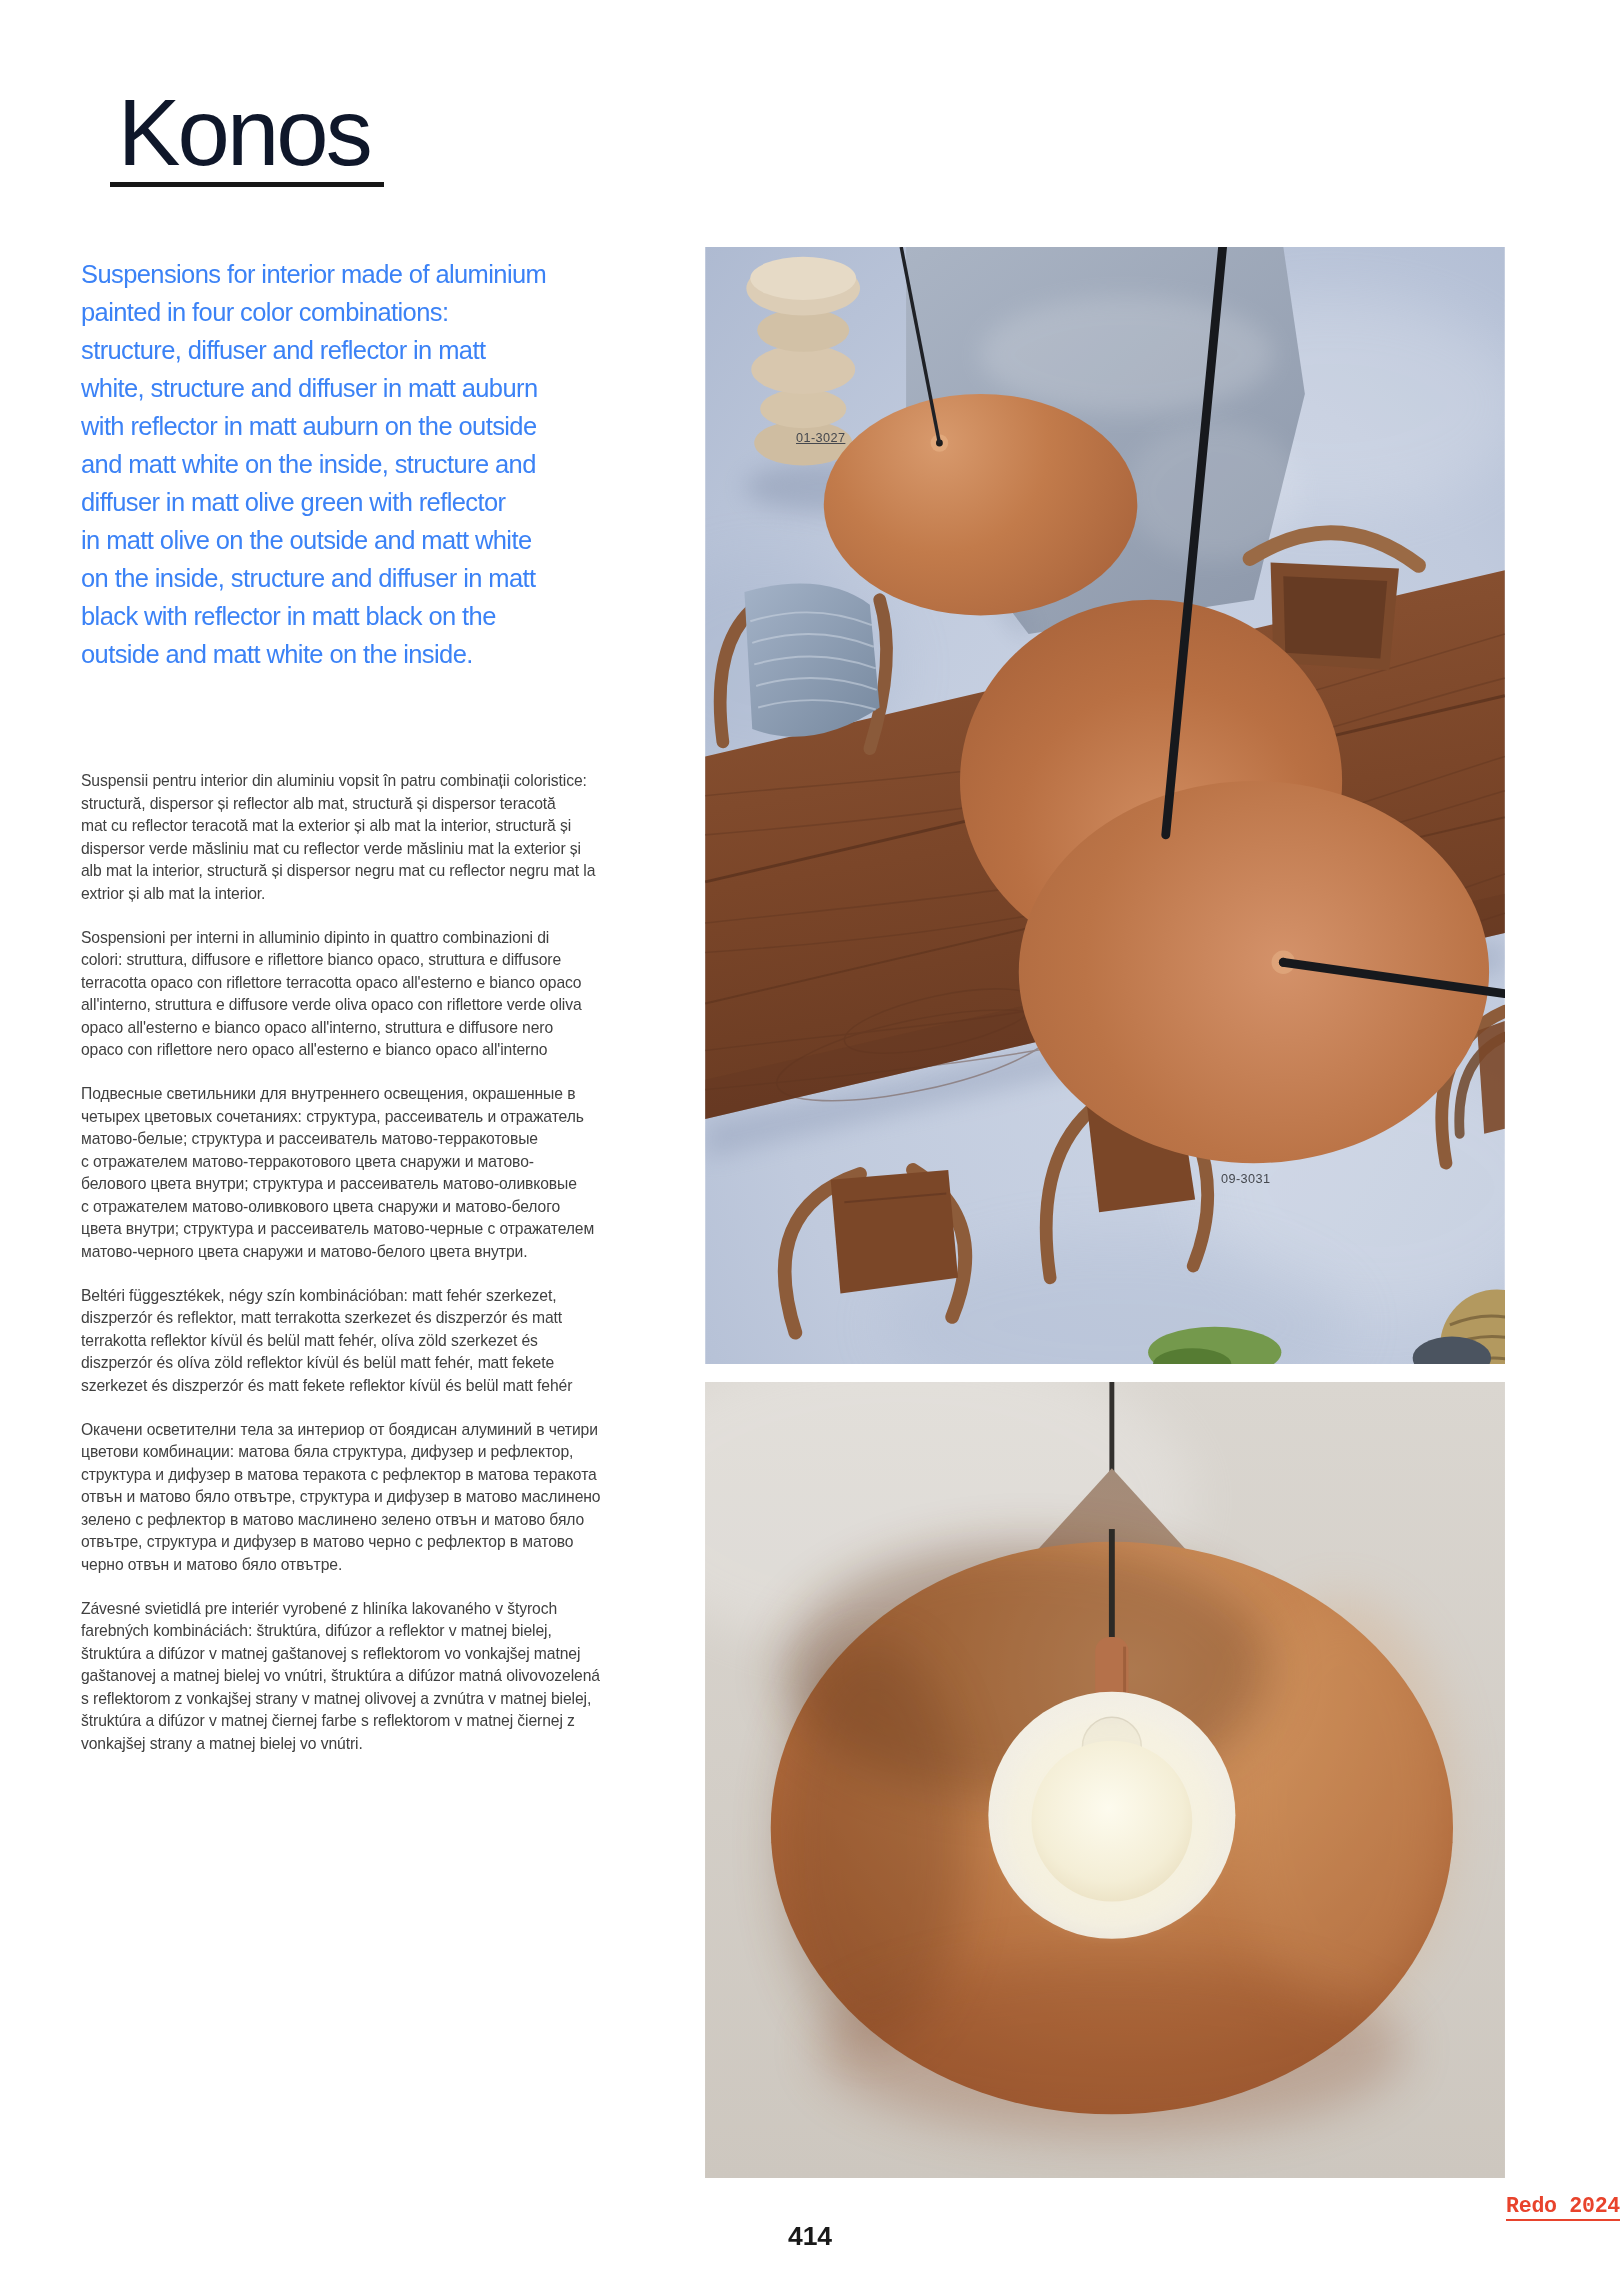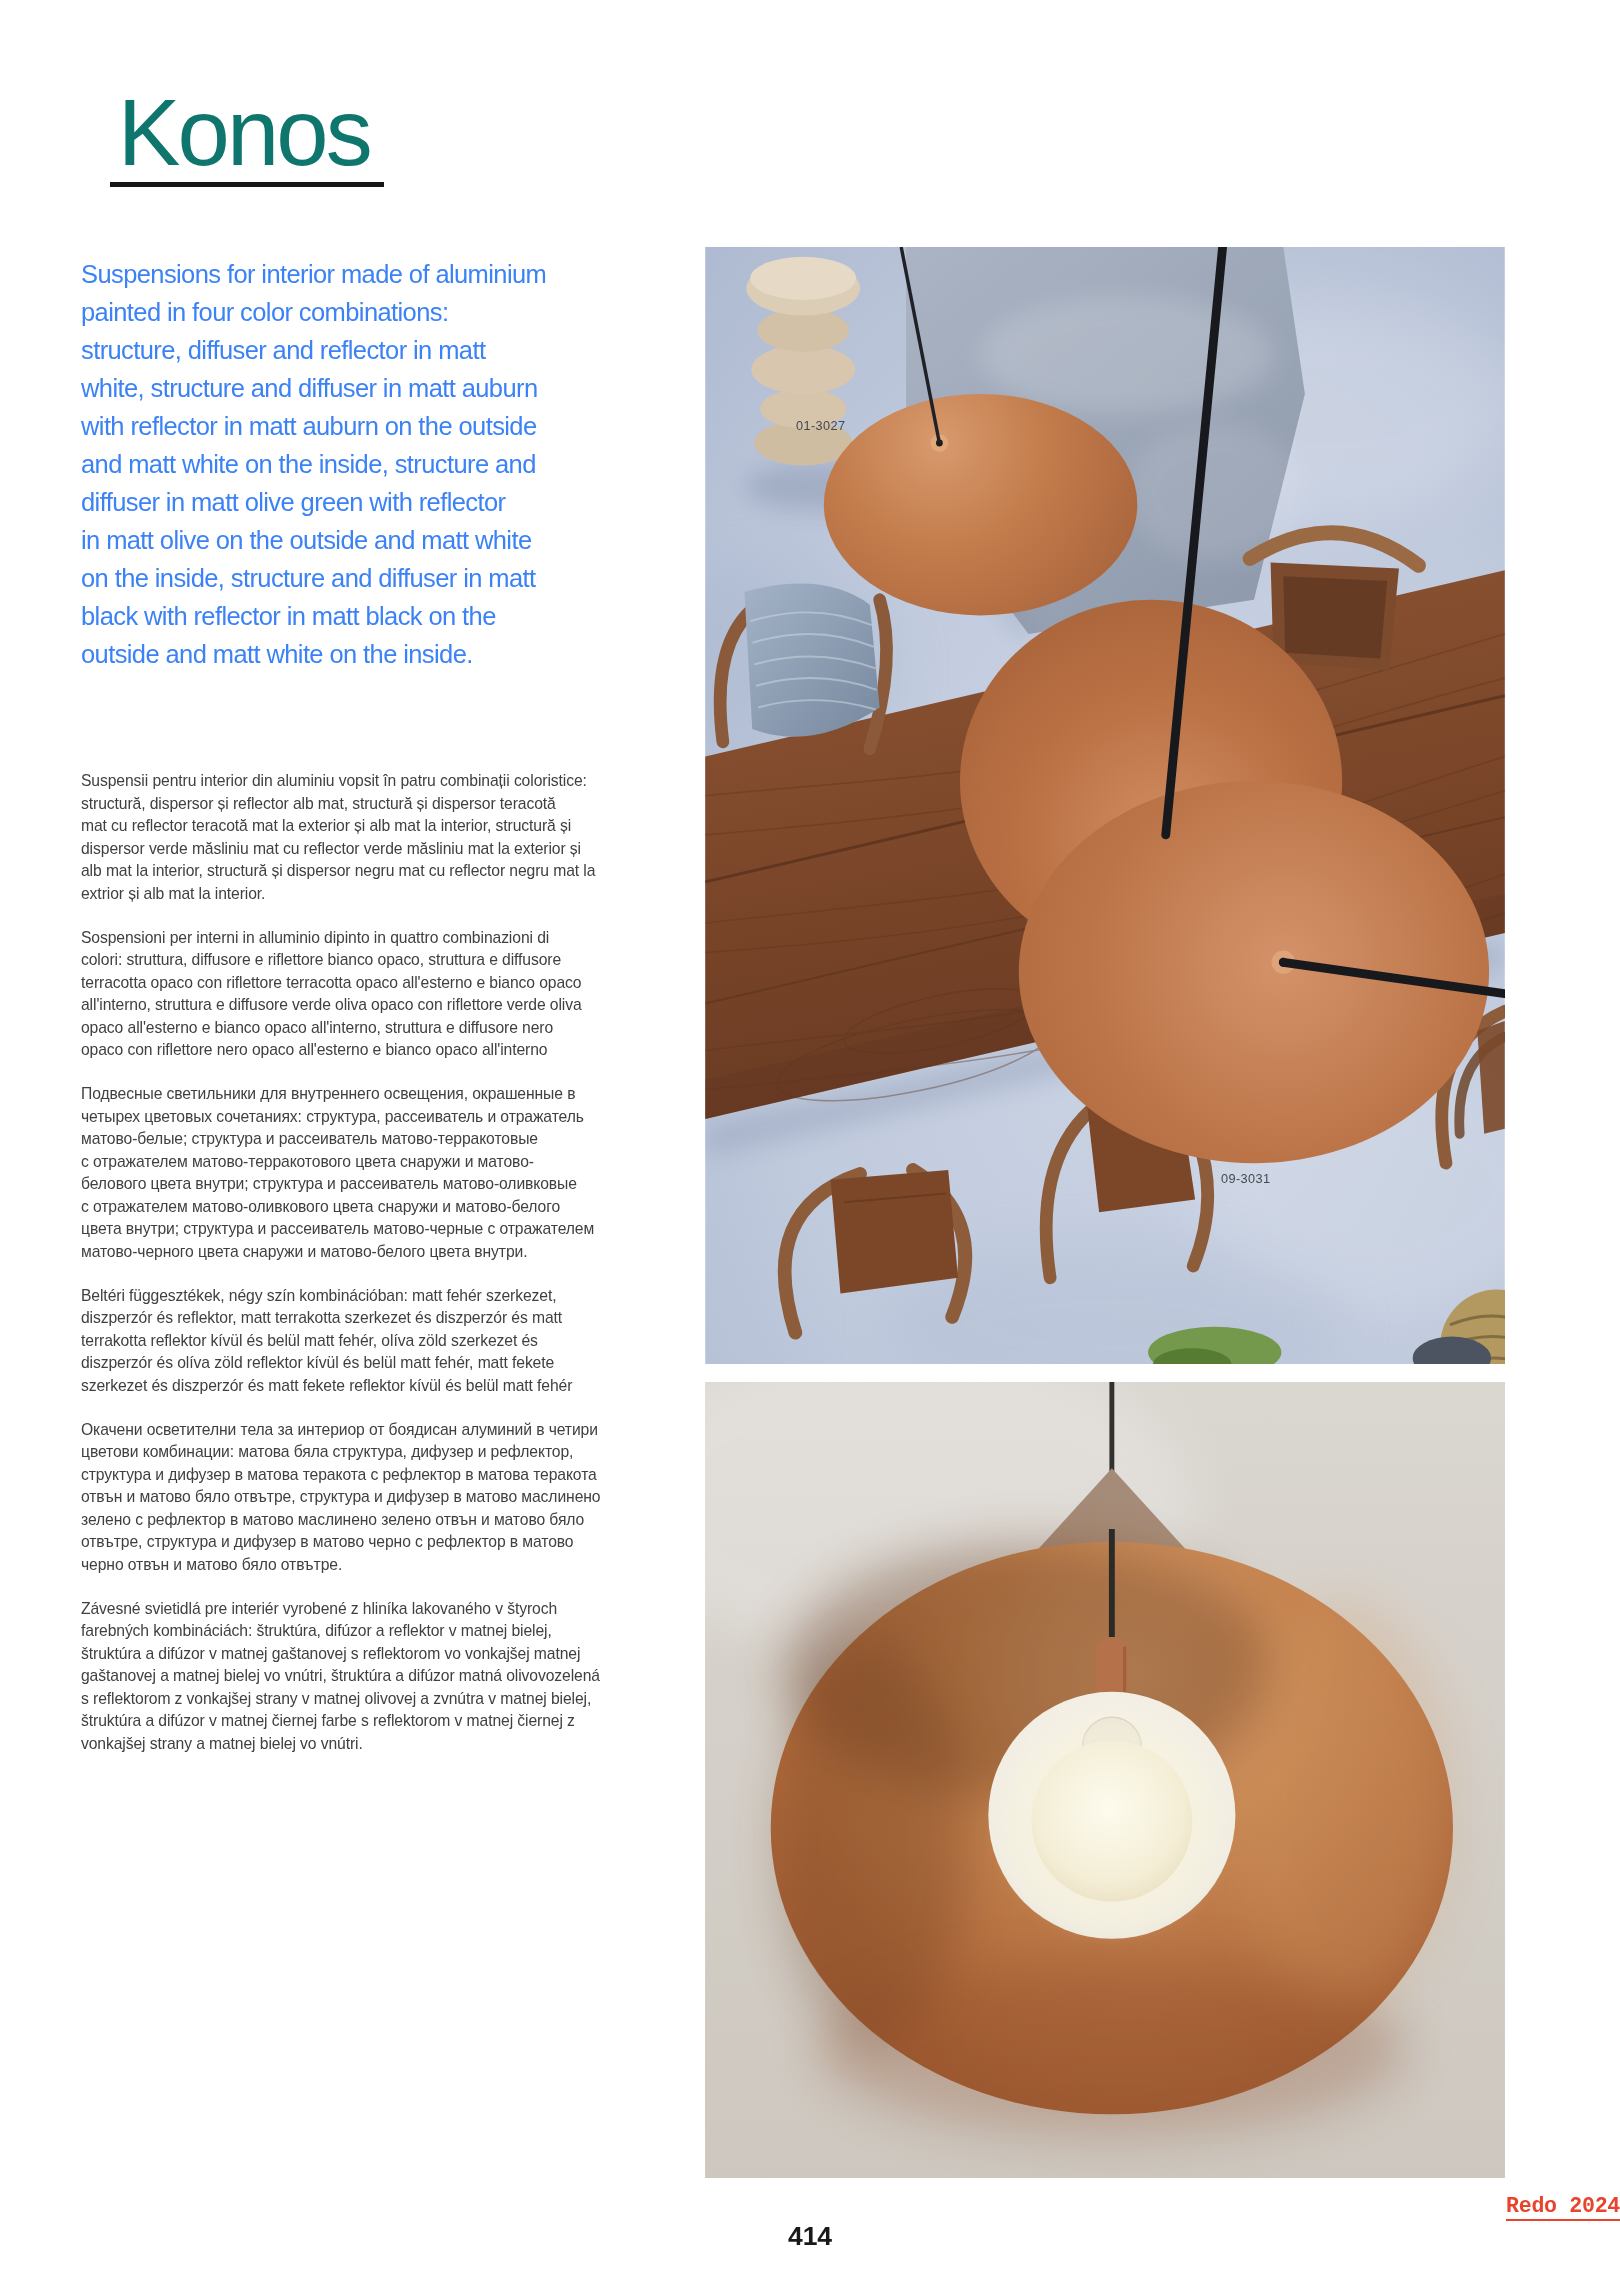--- a/index.html
+++ b/index.html
@@ -1,37 +1,37 @@
 <!DOCTYPE html>
 <html><head>
 <meta charset="utf-8">
 <style>
   html,body{margin:0;padding:0;background:#ffffff;}
   #page{position:relative;width:1620px;height:2292px;background:#ffffff;overflow:hidden;
         font-family:"Liberation Sans", sans-serif;}
 
   .title{position:absolute;left:110px;top:86px;margin:0;
          font-size:94px;font-weight:500;letter-spacing:-2.9px;line-height:1.0;
-         color:#0f766e;padding:0 13.7px 2px 7.8px;border-bottom:5.9px solid #161616;}
+         color:#0f172a;padding:0 13.7px 2px 7.8px;border-bottom:5.9px solid #161616;}
 
   .intro{position:absolute;left:81px;top:255px;width:549px;
          font-size:25.5px;line-height:38px;letter-spacing:-0.6px;color:#3b82f6;
          white-space:pre-line;}
 
   .translations{position:absolute;left:81px;top:770px;width:627px;}
   .para-sm{font-size:15.7px;line-height:22.5px;letter-spacing:-0.1px;color:#404040;
            white-space:pre-line;margin:0 0 21.6px 0;}
 
   .img-wrap{position:absolute;overflow:hidden;}
   .img-top{left:705px;top:247px;width:800px;height:1117px;}
   .img-bottom{left:705px;top:1382px;width:800px;height:796px;}
   .img-wrap svg{display:block;}
 
   .photo-label{position:absolute;font-size:12.7px;letter-spacing:0.4px;color:#45484e;}
-  .label-1{left:796px;top:419px;}
+  .label-1{left:796px;top:431px;text-decoration:underline;}
   .label-2{left:1221px;top:1172px;}
 
   .footer-brand{position:absolute;left:0;top:2194px;width:1620px;text-align:right;font-family:Liberation Mono, monospace;}
   .footer-brand span{display:inline-block;color:#e8432c;font-size:21.6px;font-weight:600;
                      letter-spacing:-0.3px;border-bottom:2px solid #e8432c;padding-bottom:1px;}
   .footer-page{position:absolute;left:0;top:2221px;width:1620px;text-align:center;
                font-size:26.5px;font-weight:700;color:#191919;}
 </style>
 </head>
 <body>

